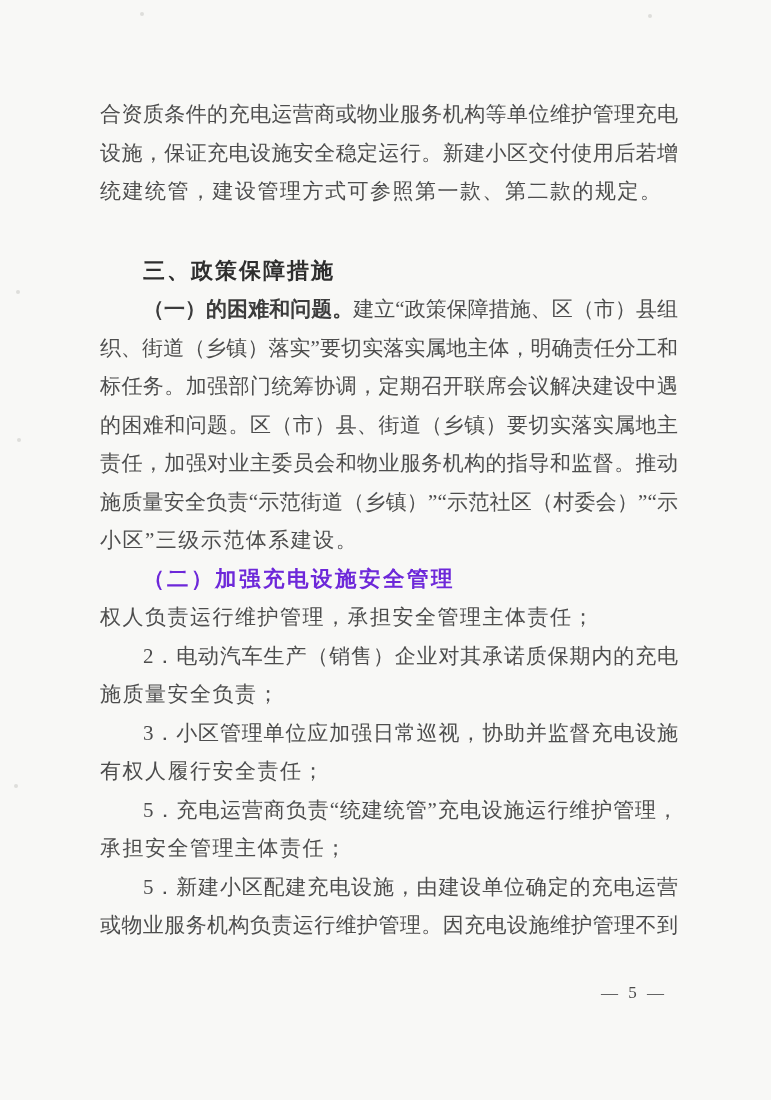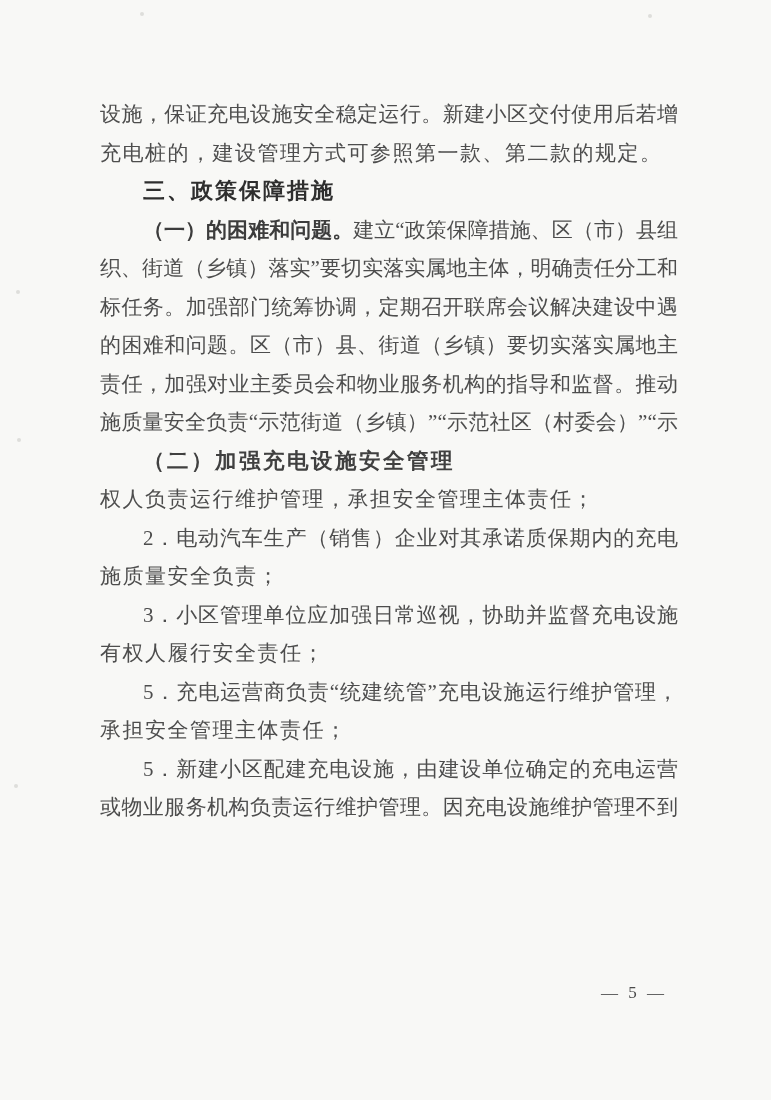--- a/index.html
+++ b/index.html
@@ -42,25 +42,26 @@
   .lead {
     font-weight: 600;
     color: #3c3c3c;
   }
   .heading1 {
     font-family: "Liberation Sans", sans-serif;
     font-weight: 700;
     font-size: 22px;
     color: #2e2e2e;
     letter-spacing: 2px;
+    margin-top: 41px;
   }
   .heading2 {
     font-weight: 600;
     font-size: 21.5px;
-    color: #404040;
+    color: #6d28d9;
     letter-spacing: 2.5px;
   }
   .pagenum {
     position: absolute;
     right: 104px;
     top: 983px;
     font-size: 17px;
     letter-spacing: 3px;
     color: #4a4a4a;
     font-family: "Liberation Serif", serif;
@@ -80,33 +81,35 @@
 
   <span class="speck" style="left:16px; top:290px;"></span>
   <span class="speck" style="left:17px; top:438px;"></span>
   <span class="speck" style="left:14px; top:784px;"></span>
   <span class="speck" style="left:140px; top:12px;"></span>
   <span class="speck" style="left:648px; top:14px;"></span>
 
   <div class="content">
 
     <div>
+      <div class="line full">合资质条件的充电运营商或物业服务机构等单位维护管理充电</div>
       <div class="line full">设施，保证充电设施安全稳定运行。新建小区交付使用后若增设</div>
-      <div class="line">充电桩的，建设管理方式可参照第一款、第二款的规定。</div>
+      <div class="line">统建统管，建设管理方式可参照第一款、第二款的规定。</div>
     </div>
 
     <div class="line heading1 indent">三、政策保障措施</div>
 
     <div>
       <div class="line full indent"><span class="lead">（一）的困难和问题。</span><span>建立“政策保障措施、区（市）县组</span></div>
       <div class="line full">织、街道（乡镇）落实”要切实落实属地主体，明确责任分工和目</div>
       <div class="line full">标任务。加强部门统筹协调，定期召开联席会议解决建设中遇到</div>
       <div class="line full">的困难和问题。区（市）县、街道（乡镇）要切实落实属地主体</div>
       <div class="line full">责任，加强对业主委员会和物业服务机构的指导和监督。推动居</div>
       <div class="line full">施质量安全负责“示范街道（乡镇）”“示范社区（村委会）”“示范</div>
+      <div class="line">小区”三级示范体系建设。</div>
     </div>
 
     <div class="line heading2 indent">（二）加强充电设施安全管理</div>
 
     <div>
       <div class="line">权人负责运行维护管理，承担安全管理主体责任；</div>
     </div>
 
     <div>
       <div class="line full indent">2．电动汽车生产（销售）企业对其承诺质保期内的充电设</div>

